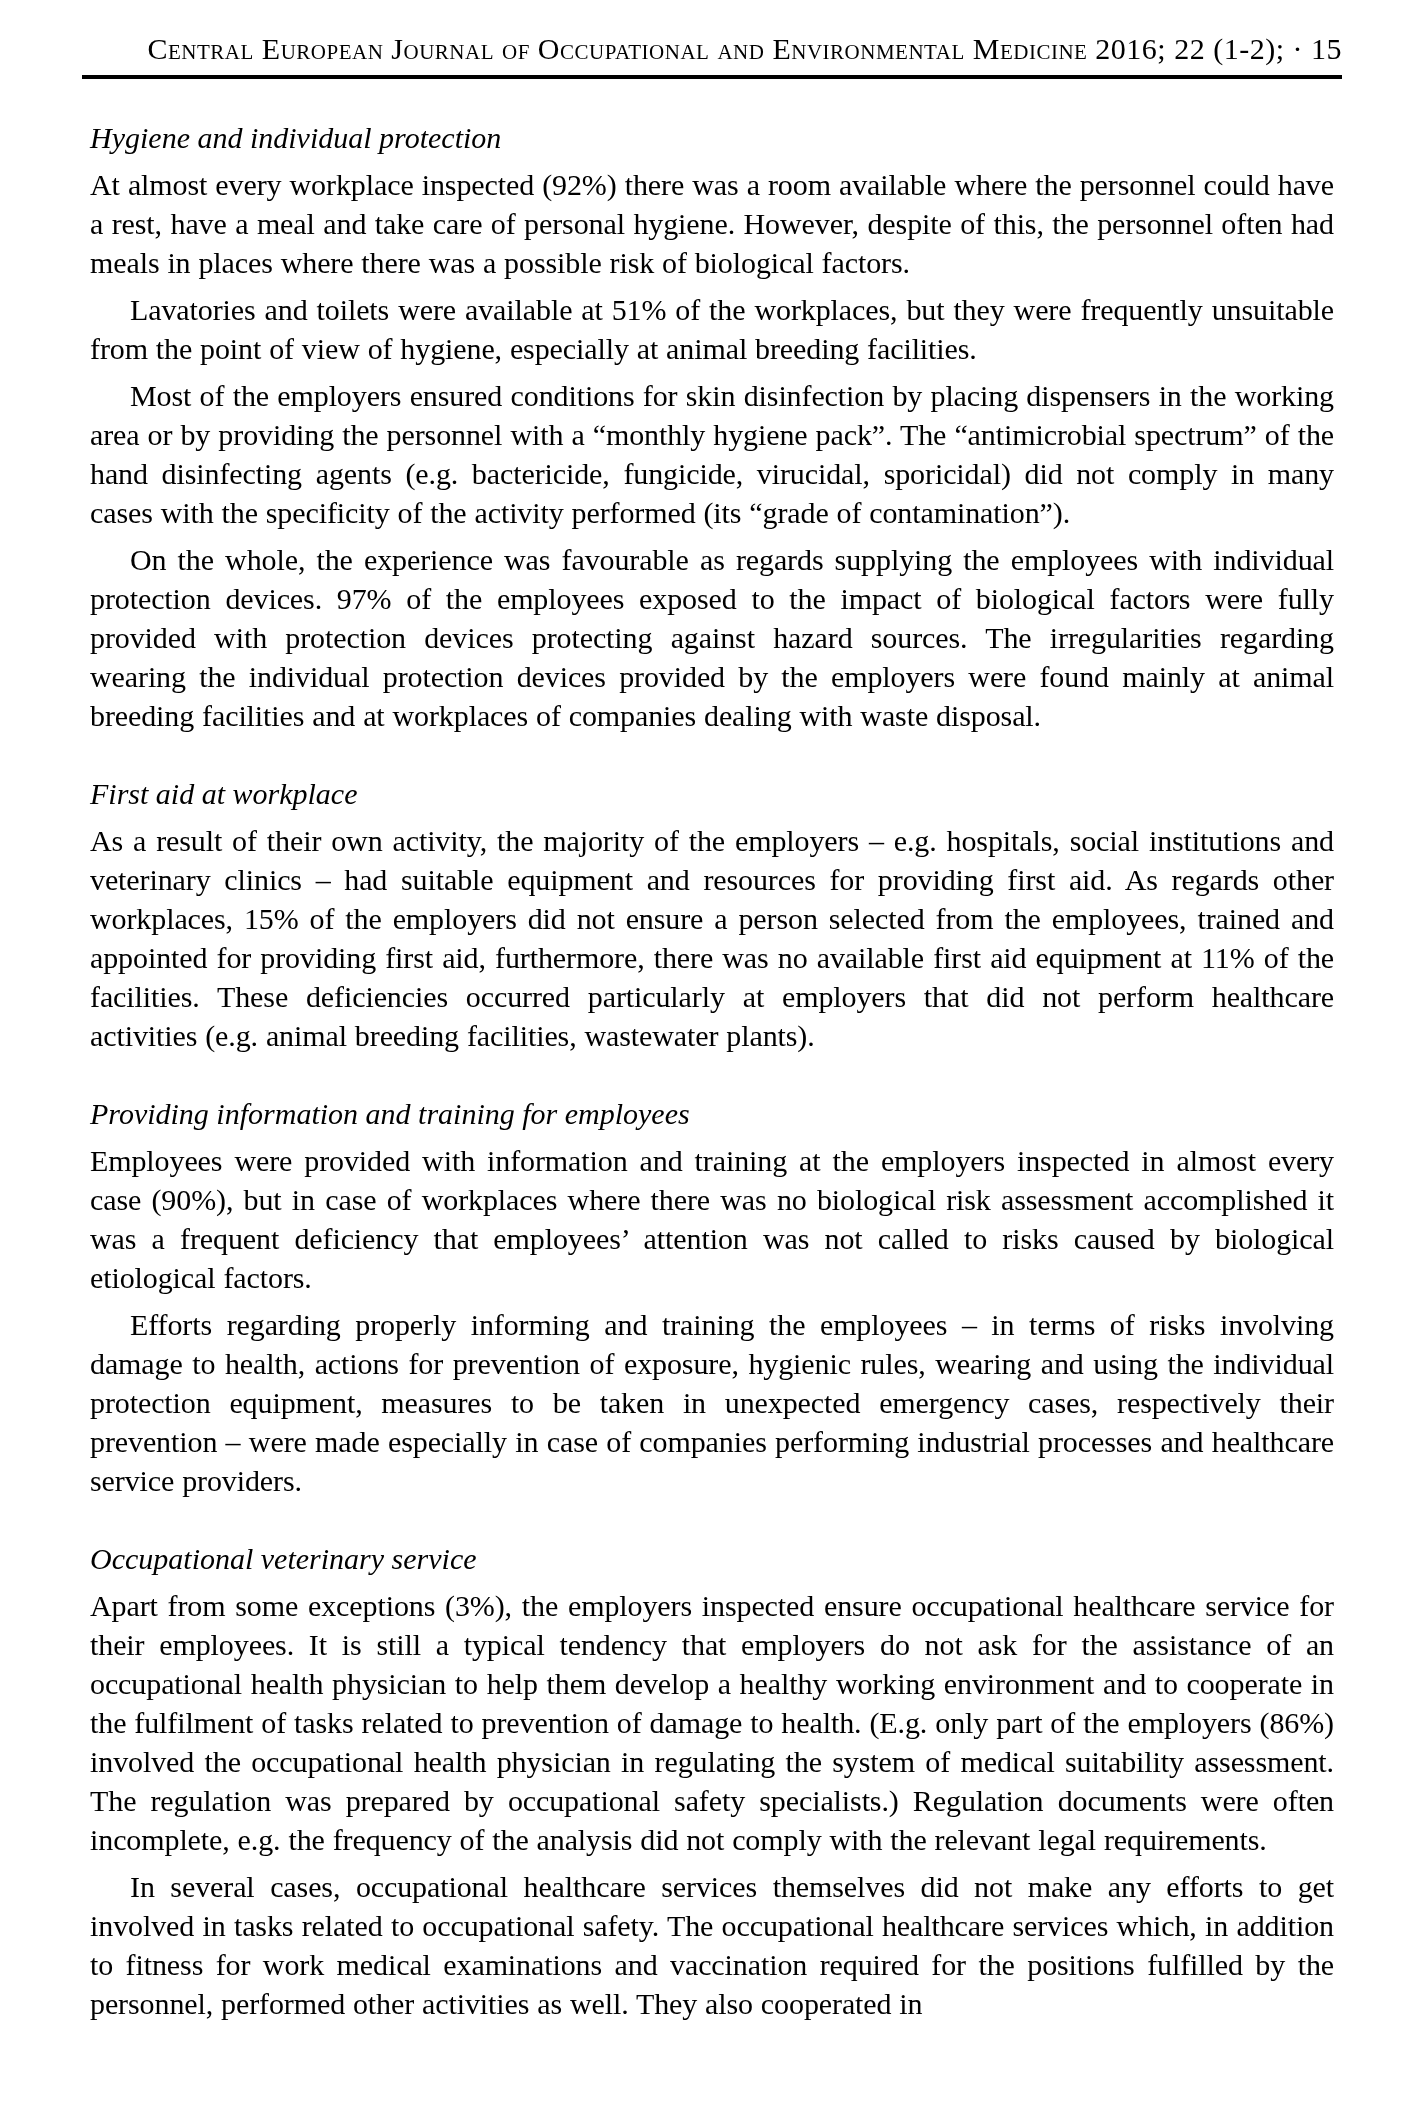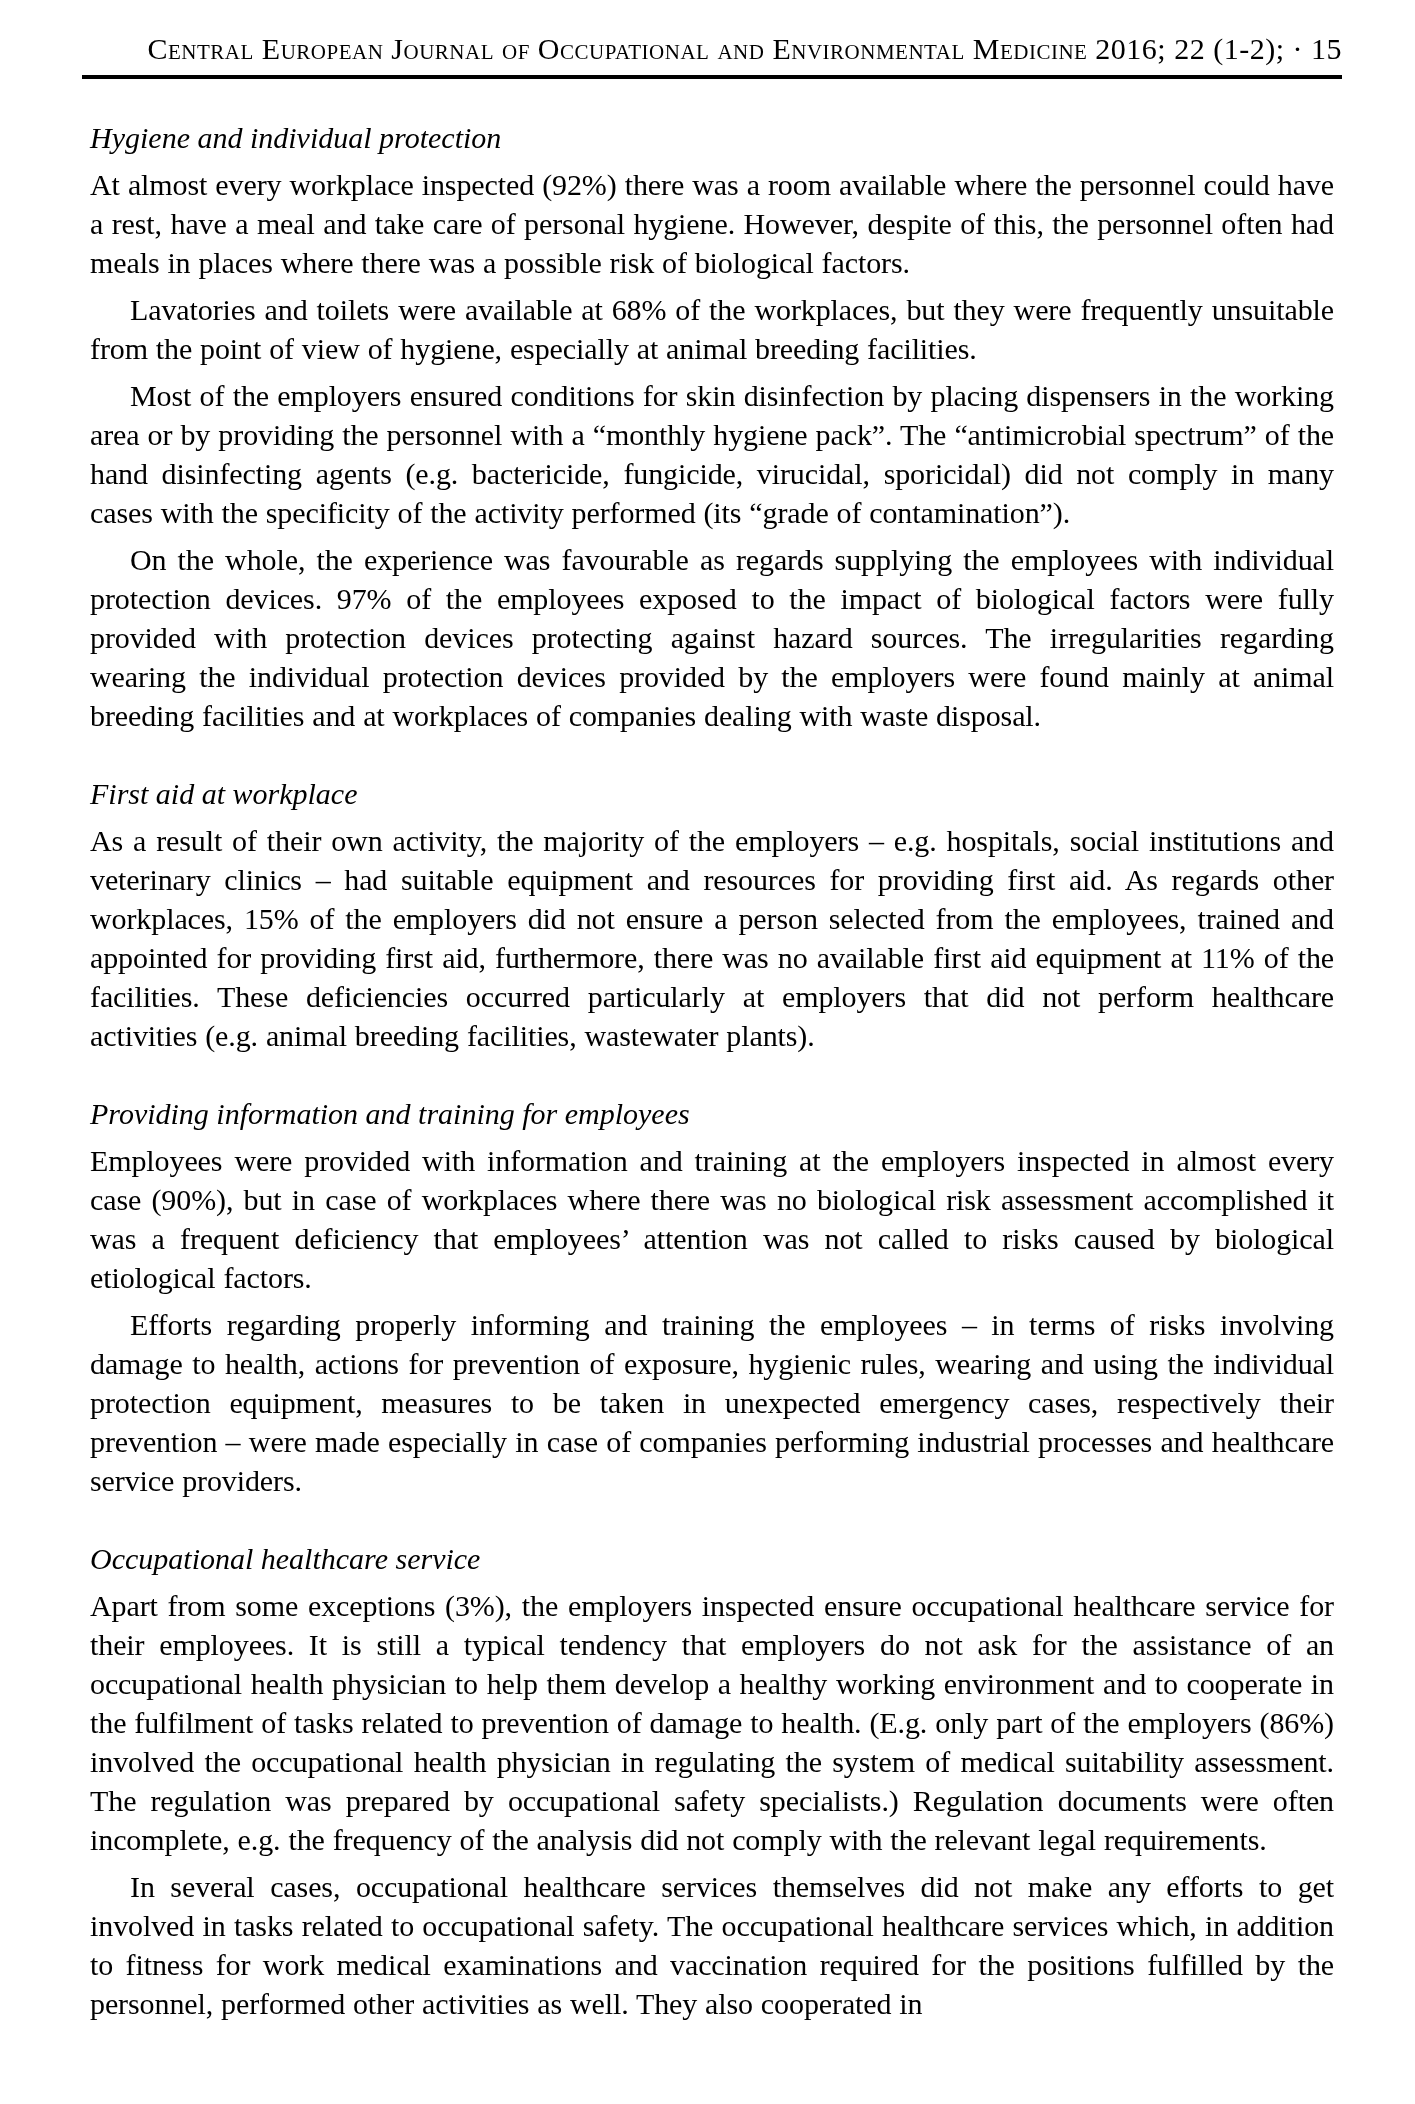--- a/index.html
+++ b/index.html
@@ -61,35 +61,35 @@
 
 <div class="page">
 
   <div class="journal-header">Central European Journal of Occupational and Environmental Medicine 2016; 22 (1-2); · 15</div>
 
   <hr class="header-rule">
 
   <div class="section">
     <h2 class="section-heading">Hygiene and individual protection</h2>
     <p class="para">At almost every workplace inspected (92%) there was a room available where the personnel could have a rest, have a meal and take care of personal hygiene. However, despite of this, the personnel often had meals in places where there was a possible risk of biological factors.</p>
-    <p class="para indent">Lavatories and toilets were available at 68% of the workplaces, but they were frequently unsuitable from the point of view of hygiene, especially at animal breeding facilities.</p>
+    <p class="para indent">Lavatories and toilets were available at 51% of the workplaces, but they were frequently unsuitable from the point of view of hygiene, especially at animal breeding facilities.</p>
     <p class="para indent">Most of the employers ensured conditions for skin disinfection by placing dispensers in the working area or by providing the personnel with a “monthly hygiene pack”. The “antimicrobial spectrum” of the hand disinfecting agents (e.g. bactericide, fungicide, virucidal, sporicidal) did not comply in many cases with the specificity of the activity performed (its “grade of contamination”).</p>
     <p class="para indent">On the whole, the experience was favourable as regards supplying the employees with individual protection devices. 97% of the employees exposed to the impact of biological factors were fully provided with protection devices protecting against hazard sources. The irregularities regarding wearing the individual protection devices provided by the employers were found mainly at animal breeding facilities and at workplaces of companies dealing with waste disposal.</p>
   </div>
 
   <div class="section">
     <h2 class="section-heading">First aid at workplace</h2>
     <p class="para">As a result of their own activity, the majority of the employers – e.g. hospitals, social institutions and veterinary clinics – had suitable equipment and resources for providing first aid. As regards other workplaces, 15% of the employers did not ensure a person selected from the employees, trained and appointed for providing first aid, furthermore, there was no available first aid equipment at 11% of the facilities. These deficiencies occurred particularly at employers that did not perform healthcare activities (e.g. animal breeding facilities, wastewater plants).</p>
   </div>
 
   <div class="section">
     <h2 class="section-heading">Providing information and training for employees</h2>
     <p class="para">Employees were provided with information and training at the employers inspected in almost every case (90%), but in case of workplaces where there was no biological risk assessment accomplished it was a frequent deficiency that employees’ attention was not called to risks caused by biological etiological factors.</p>
     <p class="para indent">Efforts regarding properly informing and training the employees – in terms of risks involving damage to health, actions for prevention of exposure, hygienic rules, wearing and using the individual protection equipment, measures to be taken in unexpected emergency cases, respectively their prevention – were made especially in case of companies performing industrial processes and healthcare service providers.</p>
   </div>
 
   <div class="section">
-    <h2 class="section-heading">Occupational healthcare service</h2>
+    <h2 class="section-heading">Occupational veterinary service</h2>
     <p class="para">Apart from some exceptions (3%), the employers inspected ensure occupational healthcare service for their employees. It is still a typical tendency that employers do not ask for the assistance of an occupational health physician to help them develop a healthy working environment and to cooperate in the fulfilment of tasks related to prevention of damage to health. (E.g. only part of the employers (86%) involved the occupational health physician in regulating the system of medical suitability assessment. The regulation was prepared by occupational safety specialists.) Regulation documents were often incomplete, e.g. the frequency of the analysis did not comply with the relevant legal requirements.</p>
     <p class="para indent">In several cases, occupational healthcare services themselves did not make any efforts to get involved in tasks related to occupational safety. The occupational healthcare services which, in addition to fitness for work medical examinations and vaccination required for the positions fulfilled by the personnel, performed other activities as well. They also cooperated in</p>
   </div>
 
 </div>
 
 </body></html>

